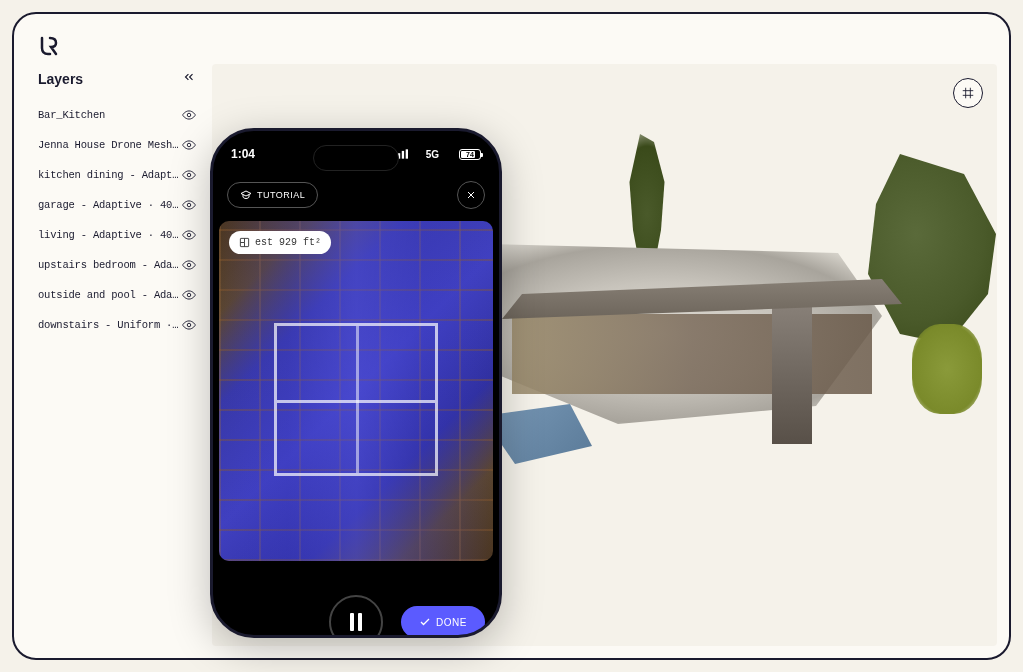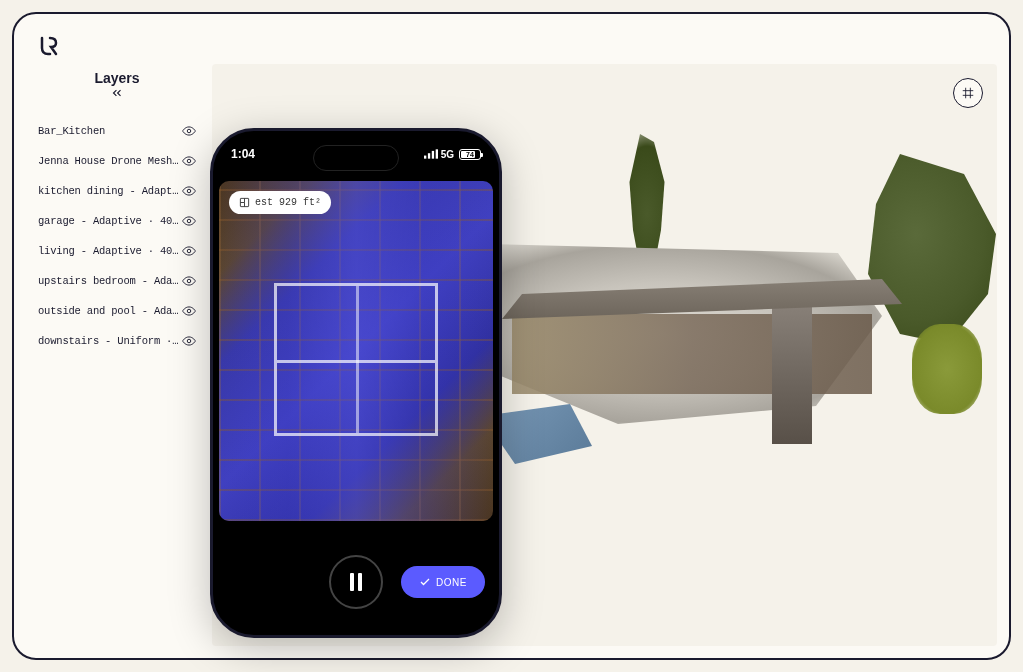--- a/index.html
+++ b/index.html
@@ -35,21 +35,20 @@
       top: 52px;
       left: 14px;
       width: 176px;
       padding: 0 0 0 0;
     }
     .sidebar-header {
       display: flex;
       justify-content: space-between;
       align-items: center;
       padding: 4px 8px 12px 10px;
-      flex-direction: column;
     }
     .sidebar-title {
       font-size: 14px;
       font-weight: 600;
       color: #1a1a2e;
       font-family: -apple-system, sans-serif;
     }
     .collapse-btn {
       cursor: pointer;
       color: #1a1a2e;
@@ -142,21 +141,21 @@
       align-items: center;
       padding: 0 18px;
       color: white;
       font-size: 12px;
       font-family: -apple-system, sans-serif;
       font-weight: 600;
     }
     .status-right {
       display: flex;
       align-items: center;
-      gap: 3px;
+      gap: 18px;
       font-size: 10px;
     }
     .battery {
       display: inline-block;
       width: 22px;
       height: 11px;
       border: 1px solid white;
       border-radius: 3px;
       position: relative;
       margin-left: 2px;
@@ -513,20 +512,33 @@
           <rect x="10" y="2" width="3" height="10" fill="white"></rect>
           <rect x="15" y="0" width="3" height="12" fill="white"></rect>
         </svg>
       <span>5G</span>
       <div class="battery">
         <div class="battery-fill"></div>
         <span class="battery-text">74</span>
       </div>
     </div>
   </div>
+  <div class="phone-top-controls">
+    <div class="tutorial-btn">
+      <svg width="12" height="12" viewBox="0 0 24 24" fill="none" stroke="white" stroke-width="2">
+          <path d="M2 9l10-5 10 5-10 5-10-5z M6 11v5c0 1 3 3 6 3s6-2 6-3v-5"></path>
+        </svg>
+      <span>TUTORIAL</span>
+    </div>
+    <div class="close-btn">
+      <svg width="12" height="12" viewBox="0 0 24 24" stroke="white" stroke-width="2">
+          <path d="M18 6L6 18M6 6l12 12"></path>
+        </svg>
+    </div>
+  </div>
   <div class="camera-view">
     <div class="scan-overlay"></div>
     <div class="window-frame"></div>
     <div class="est-badge">
       <svg width="11" height="11" viewBox="0 0 24 24" fill="none" stroke="#333" stroke-width="2">
           <rect x="3" y="3" width="18" height="18" rx="1"></rect>
           <path d="M3 12h9v9M12 3v9"></path>
         </svg>
       <span>est 929 ft²</span>
     </div>

